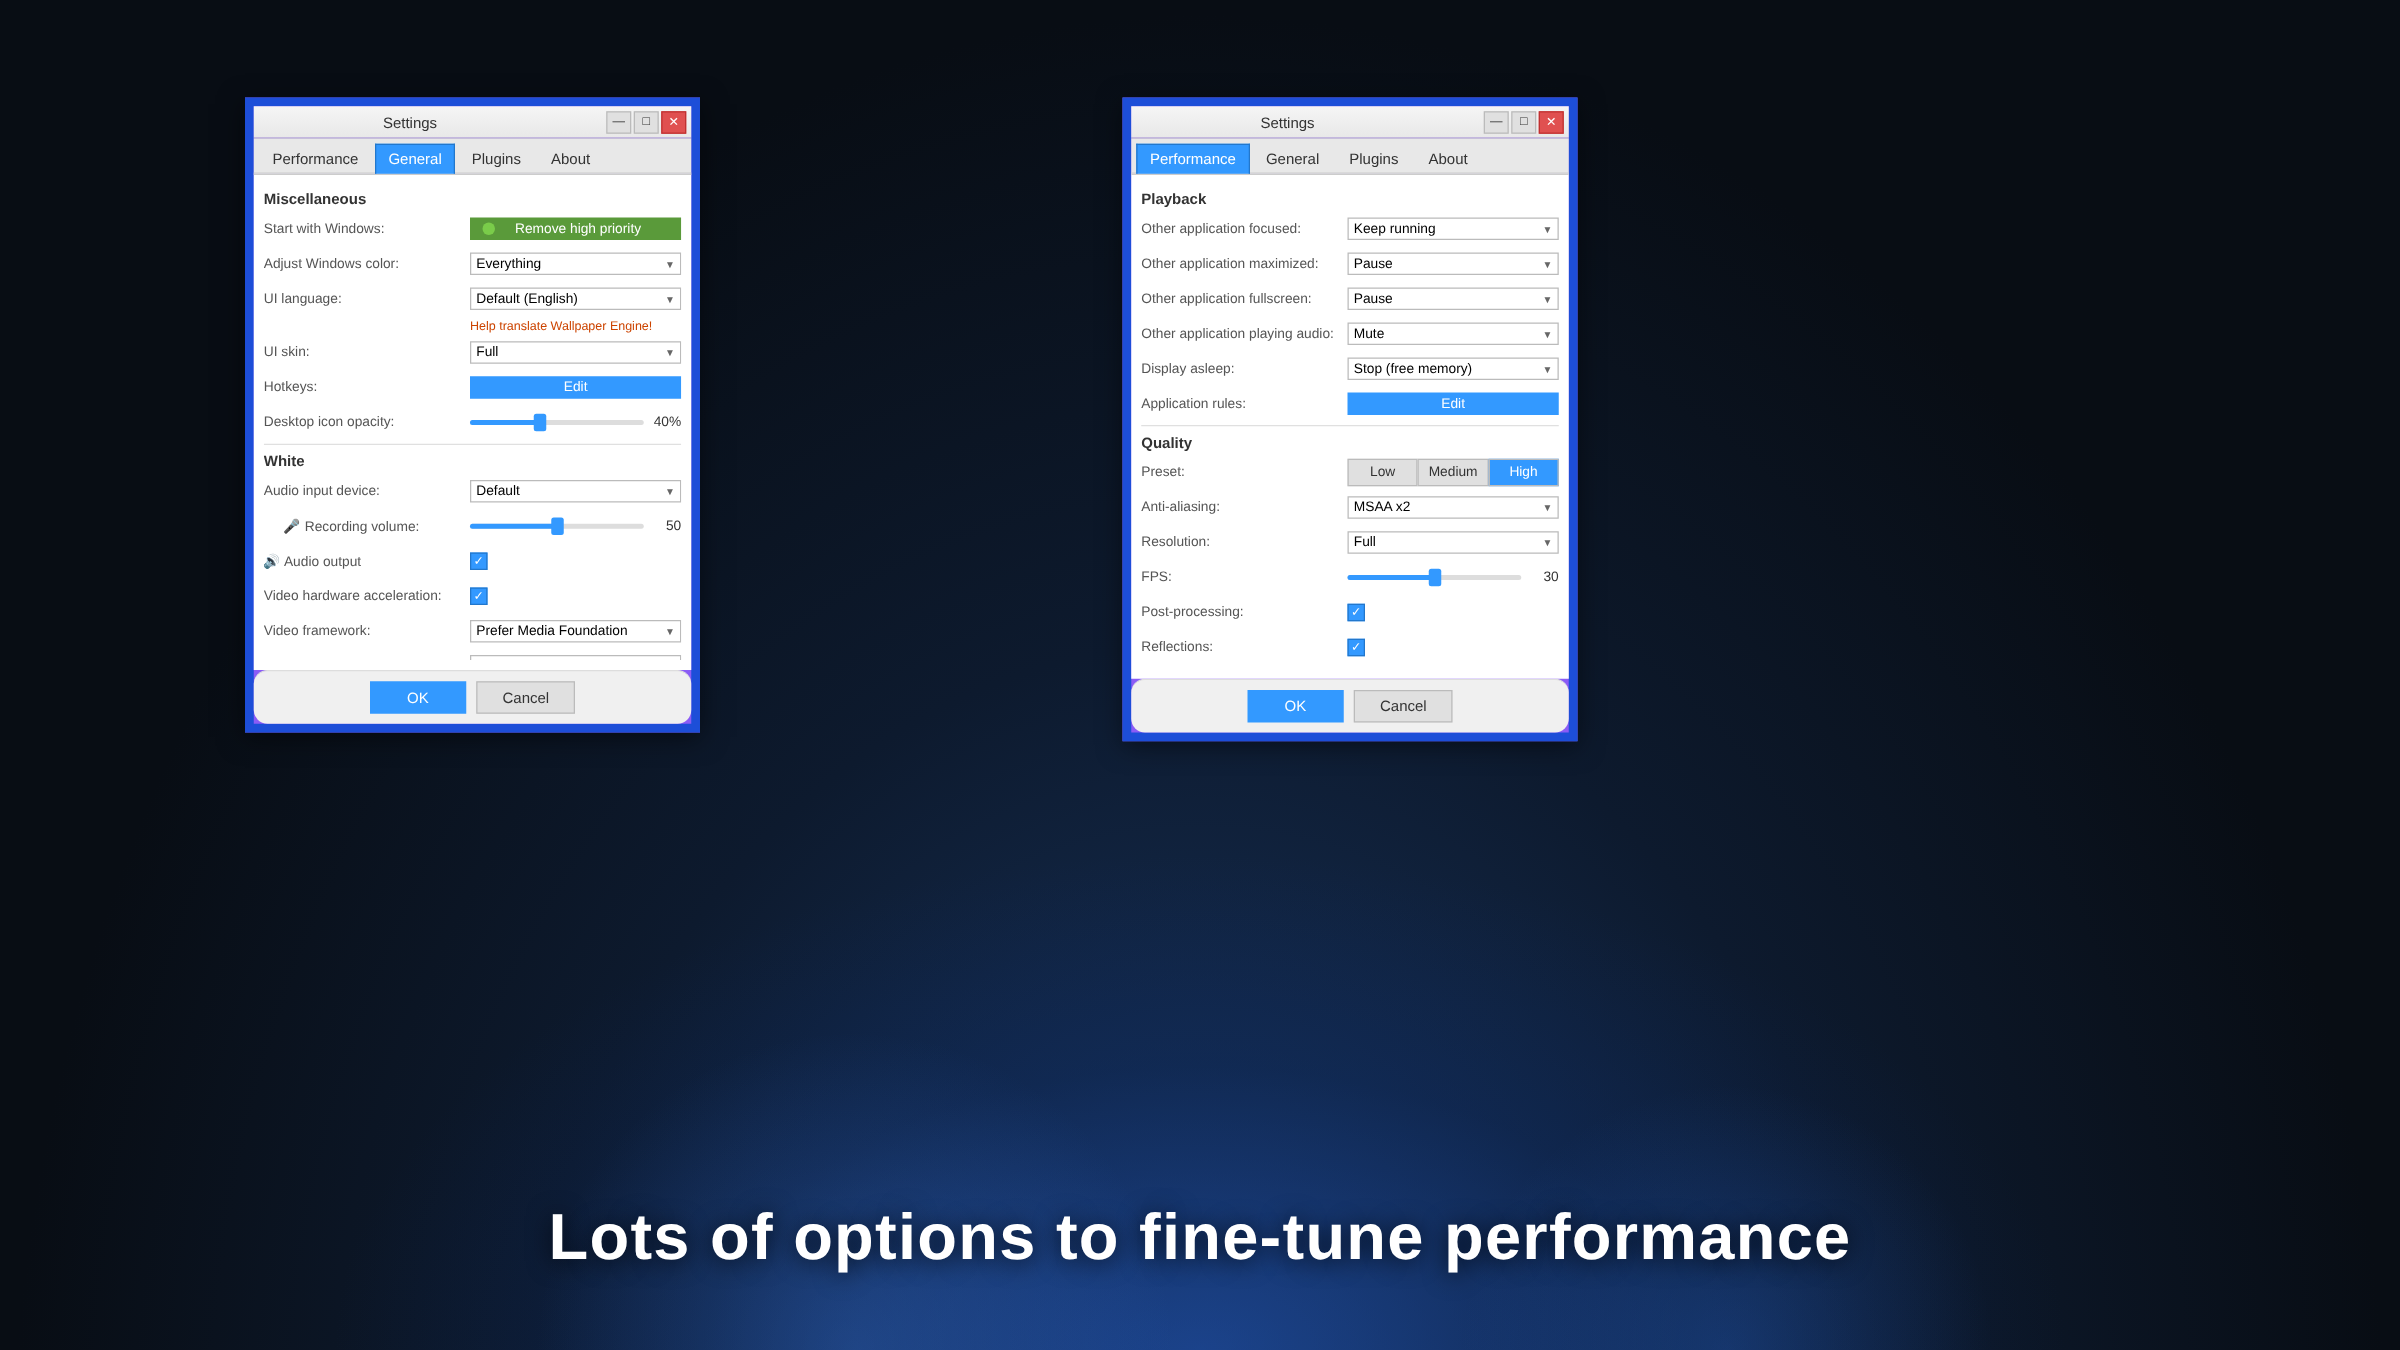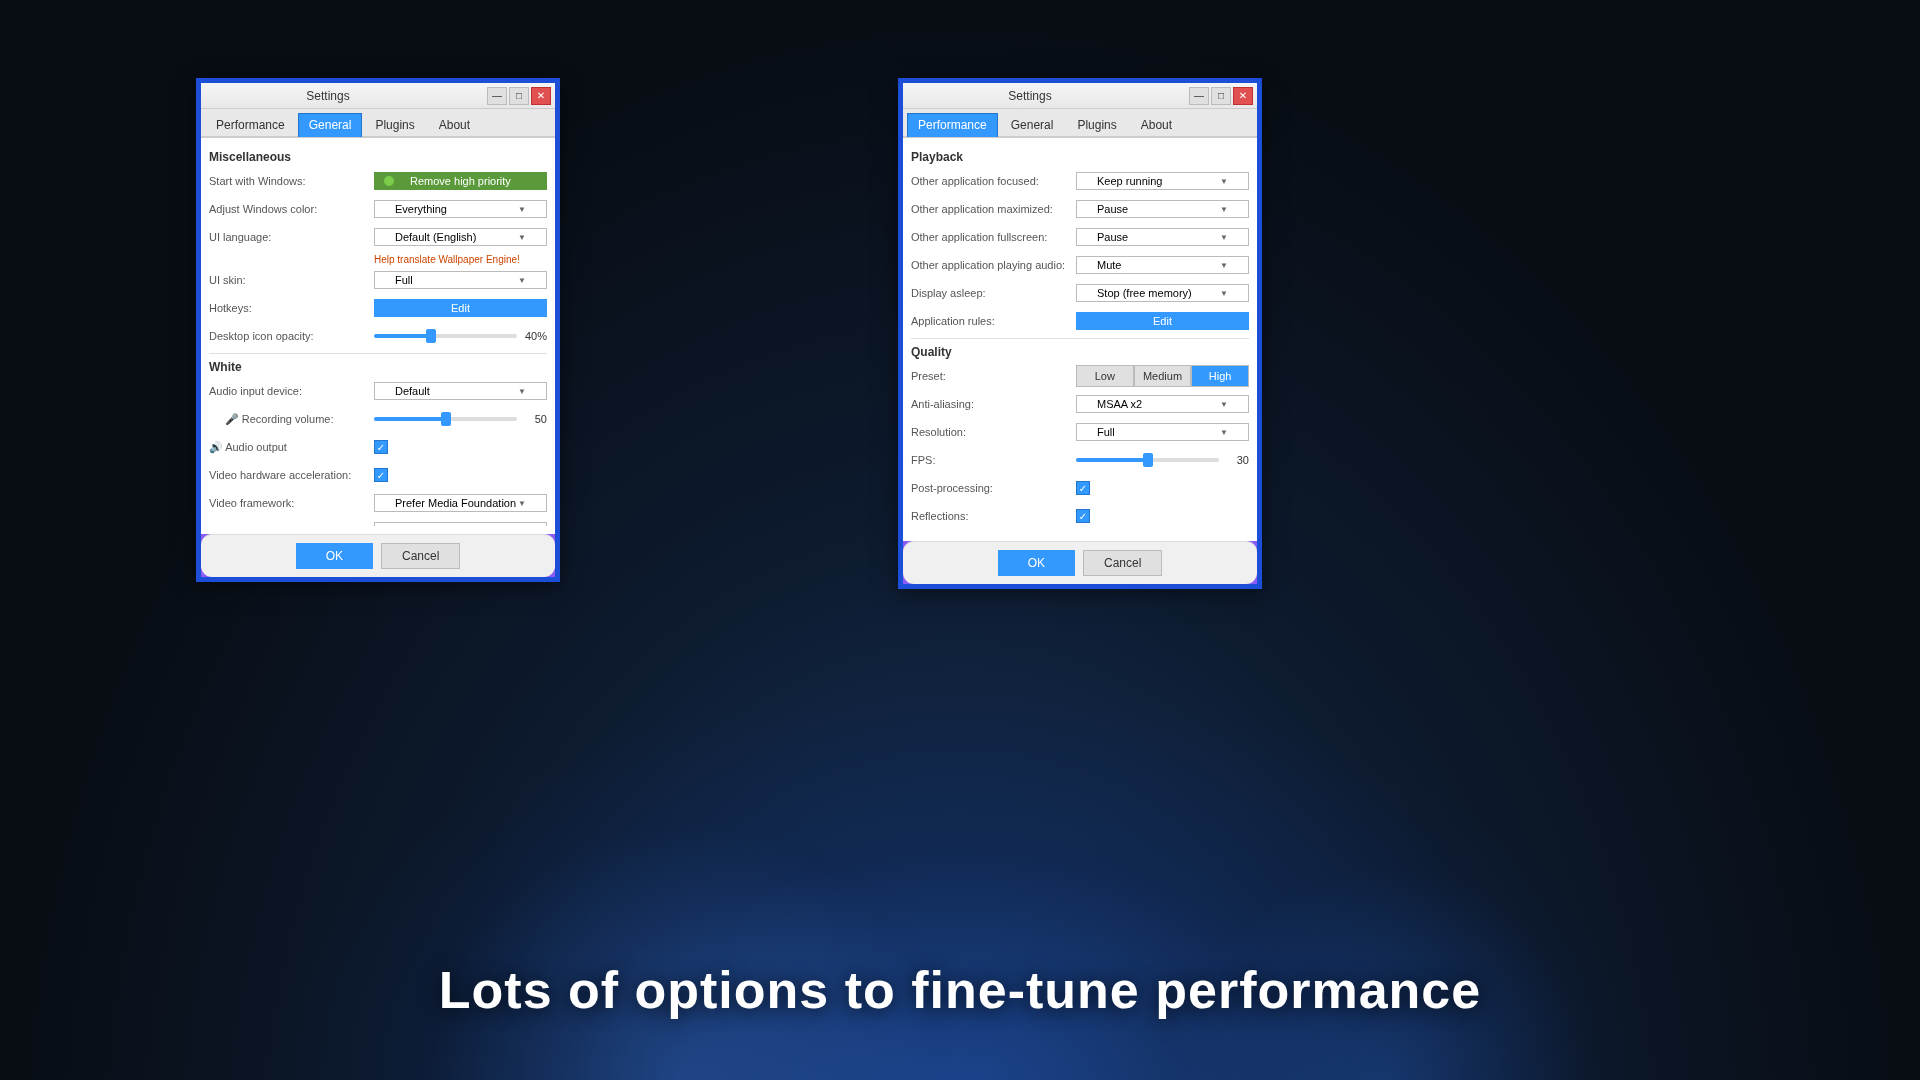--- a/index.html
+++ b/index.html
@@ -56,21 +56,21 @@
       font-size: 52px;
       font-weight: 700;
       text-shadow: 0 2px 20px rgba(0,0,0,0.8);
       letter-spacing: 1px;
     }
 
     
     .window {
       position: absolute;
       background: #8b5cf6;
-      border: 5px solid #1d4ed8;
+      border: 7px solid #1d4ed8;
       box-shadow: 0 4px 20px rgba(0,0,0,0.5);
     }
     .window-left {
       left: 196px;
       top: 78px;
       width: 364px;
     }
     .window-right {
       left: 898px;
       top: 78px;
@@ -218,21 +218,21 @@
       font-size: 12px;
       cursor: pointer;
     }
 
     
     .dropdown {
       display: flex;
       align-items: center;
       background: white;
       border: 1px solid #bbb;
-      padding: 2px 20px;
+      padding: 2px 4px;
       font-size: 11px;
       cursor: pointer;
       width: 100%;
       justify-content: space-between;
     }
     .dropdown-arrow {
       font-size: 8px;
       color: #666;
     }
 

